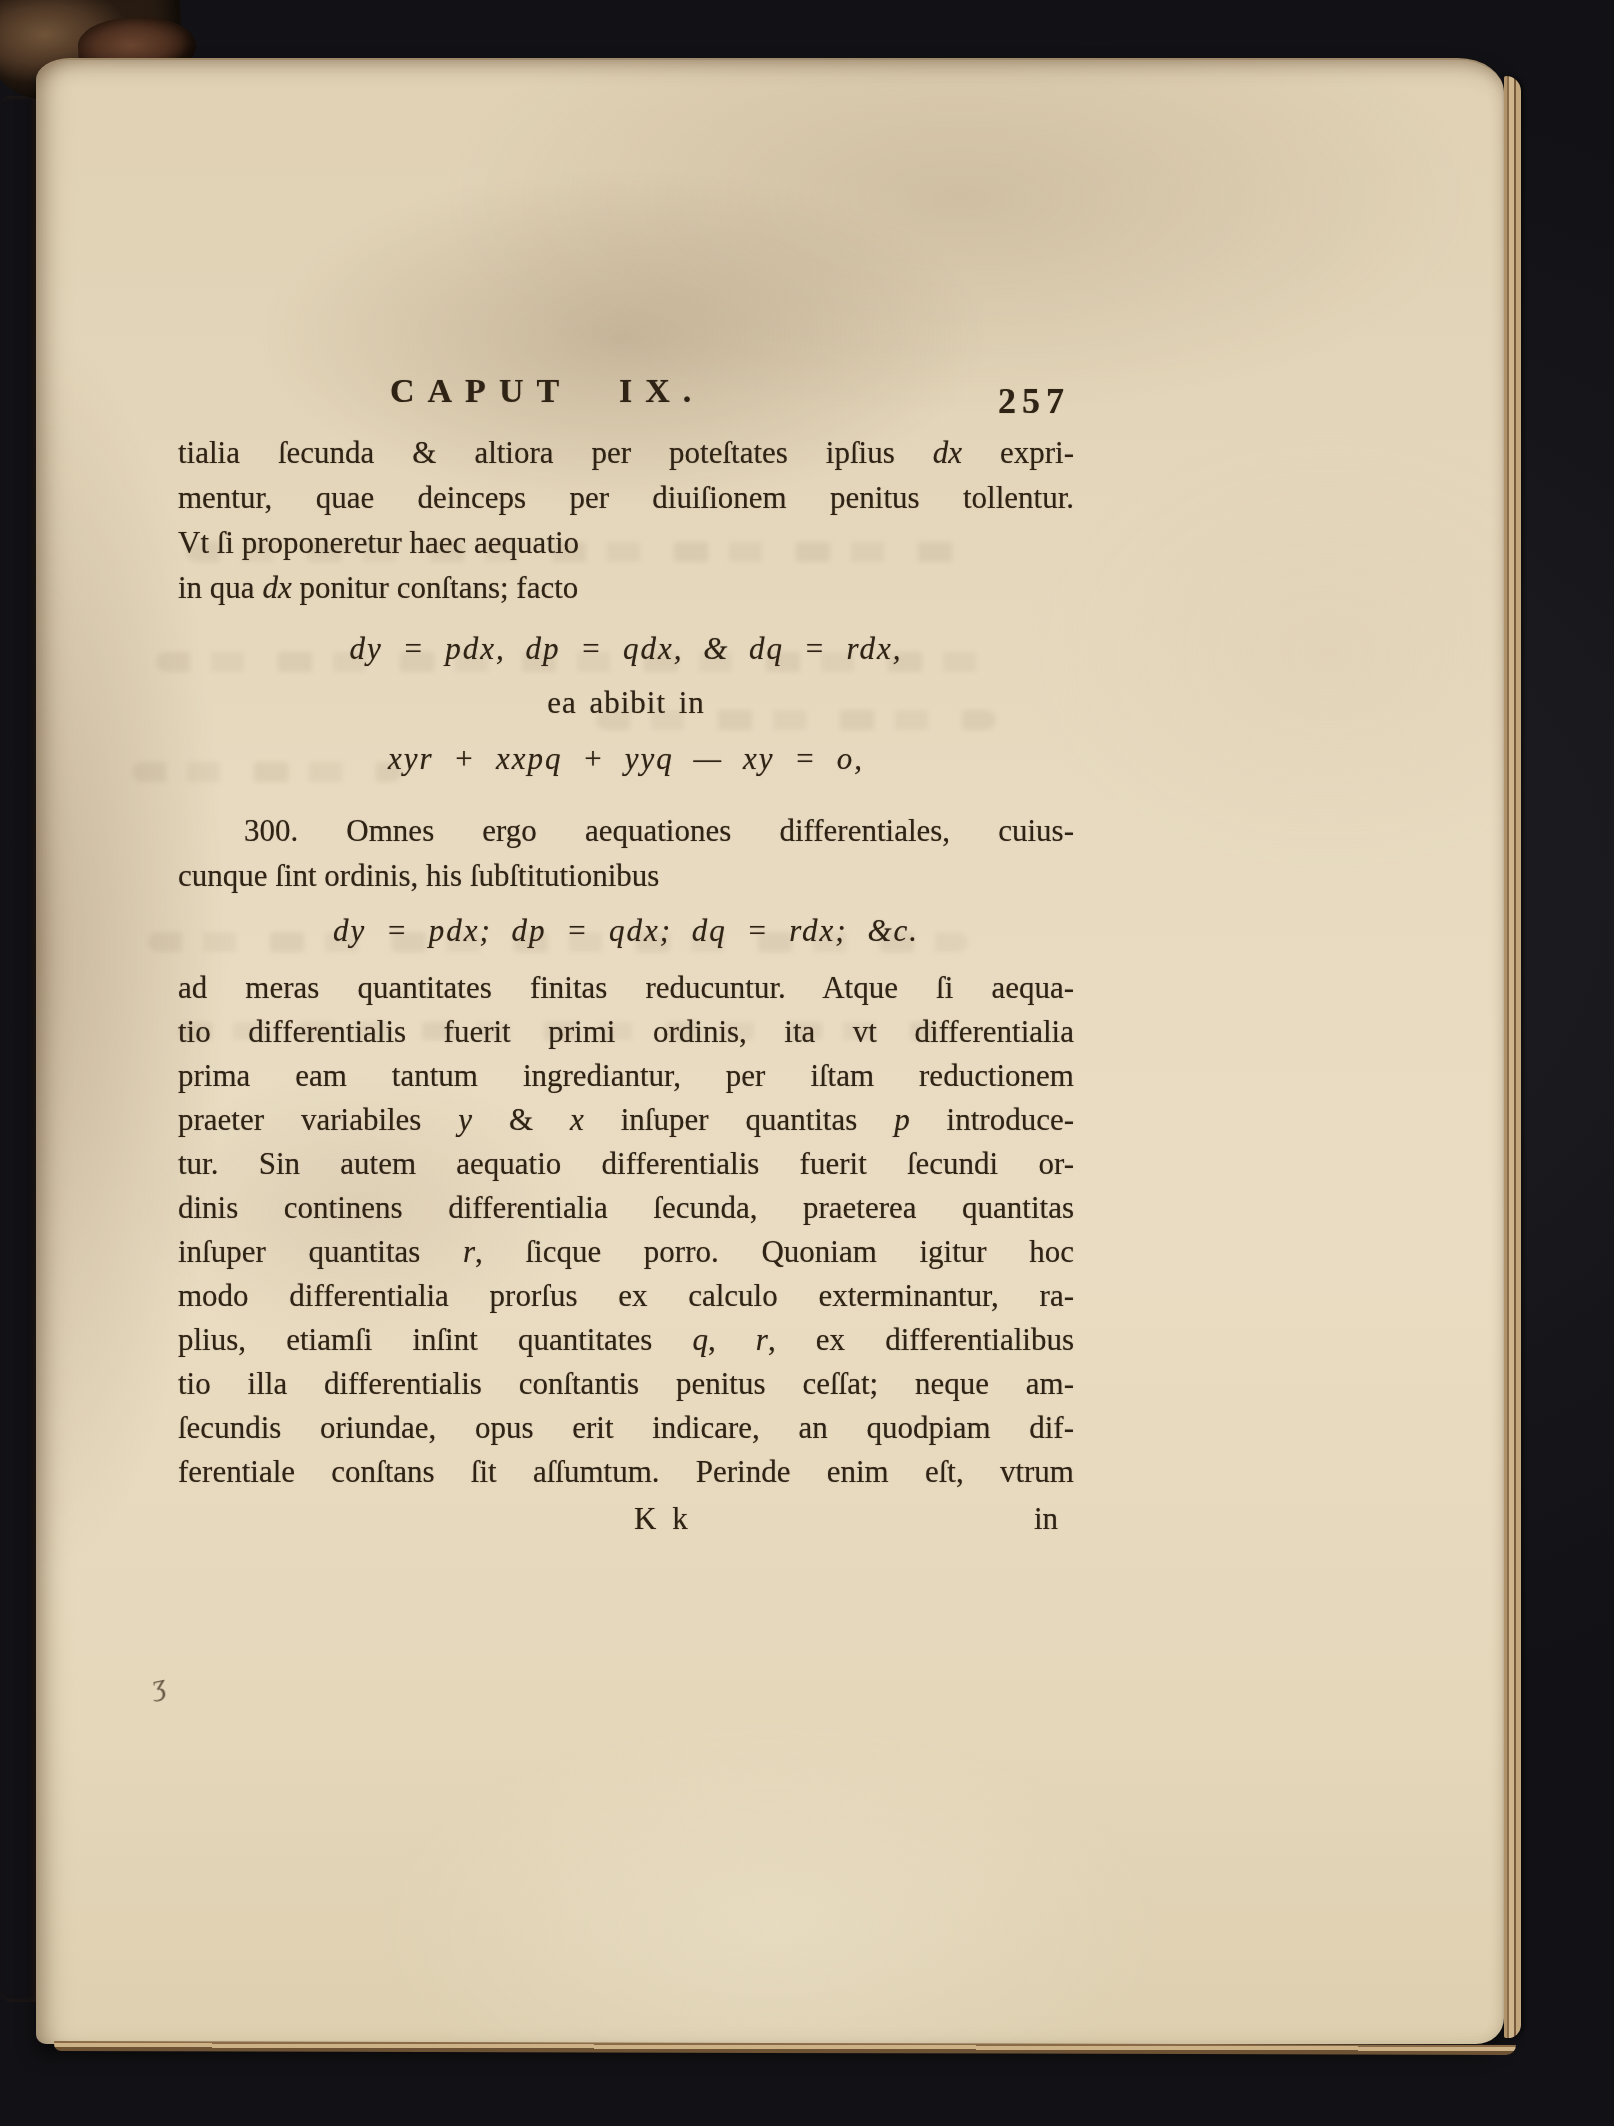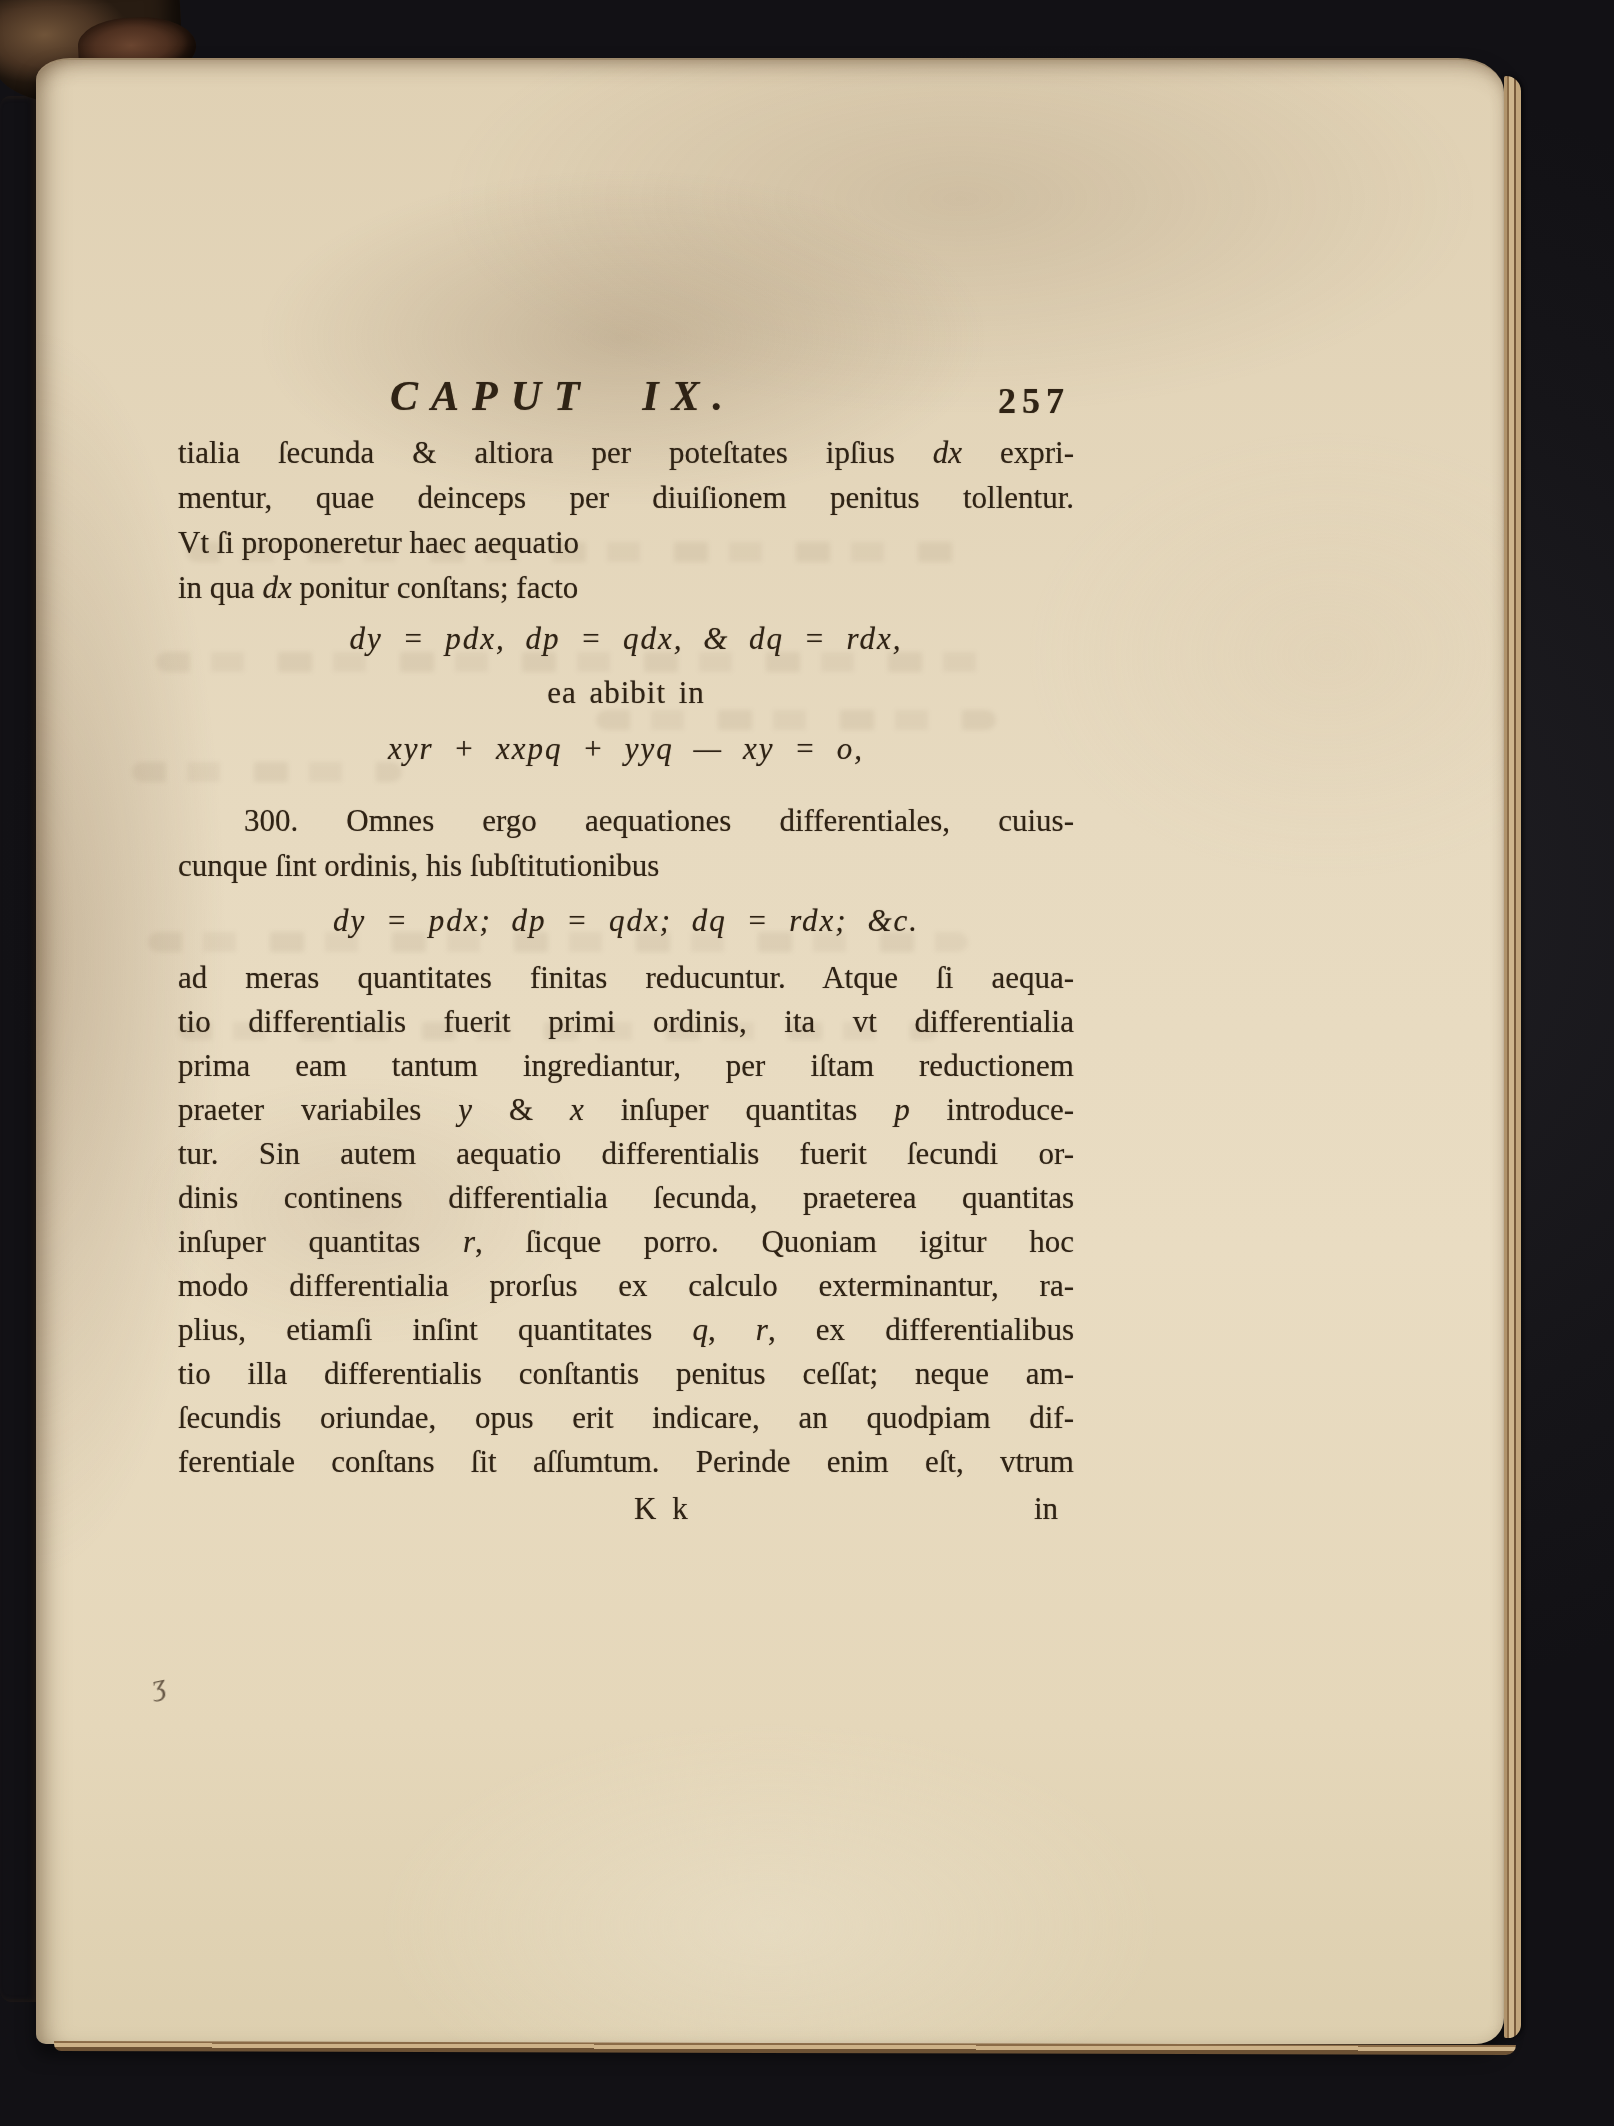--- a/index.html
+++ b/index.html
@@ -75,21 +75,21 @@
   .sm2{left:120px;top:592px;width:840px;}
   .sm3{left:560px;top:650px;width:400px;}
   .sm4{left:96px;top:702px;width:270px;}
   .sm5{left:112px;top:872px;width:820px;}
   .sm6{left:142px;top:962px;width:760px;height:18px;}
 
   
   .headrow{position:absolute;left:142px;top:312px;width:896px;height:48px;color:#2f2315;}
   .chapter{
     position:absolute;left:212px;top:0;
-    font-size:42px;font-style:italic;font-weight:bold;
+    font-size:34px;font-weight:bold;
     letter-spacing:13px;word-spacing:26px;
     text-shadow:0 0 1px rgba(47,35,21,.5);
   }
   .pnum{
     position:absolute;right:4px;top:8px;font-size:36px;font-weight:bold;
     letter-spacing:6px;text-shadow:0 0 1px rgba(47,35,21,.5);
   }
 
   
   .textcol{
@@ -99,21 +99,21 @@
   }
   .tline{text-align:justify;text-align-last:justify;}
   .tline.nj{text-align:left;text-align-last:left;}
   .tline.ind{text-indent:66px;}
   .it{font-style:italic;margin-top:20px;}
   .eq{
     font-style:italic;text-align:center;
     font-size:31px;line-height:46px;
     word-spacing:10px;letter-spacing:2px;
   }
-  .mt8{margin-top:8px;}.mt10{margin-top:10px;}.mt6{margin-top:6px;}
+  .mt8{margin-top:8px;}.mt10{margin-top:10px;}.mt6{margin-top:16px;}
   .mt26{margin-top:26px;}.mt12{margin-top:12px;}
   .p13{line-height:44px;}
   .sigrow{position:relative;height:46px;margin-top:2px;}
   .sig{position:absolute;left:456px;letter-spacing:4px;}
   .catch{position:absolute;right:16px;}
   .handmark{
     position:absolute;left:152px;top:1668px;
     font-size:30px;font-style:italic;color:rgba(72,58,42,.8);
     transform:rotate(-12deg);filter:blur(.4px);
   }

